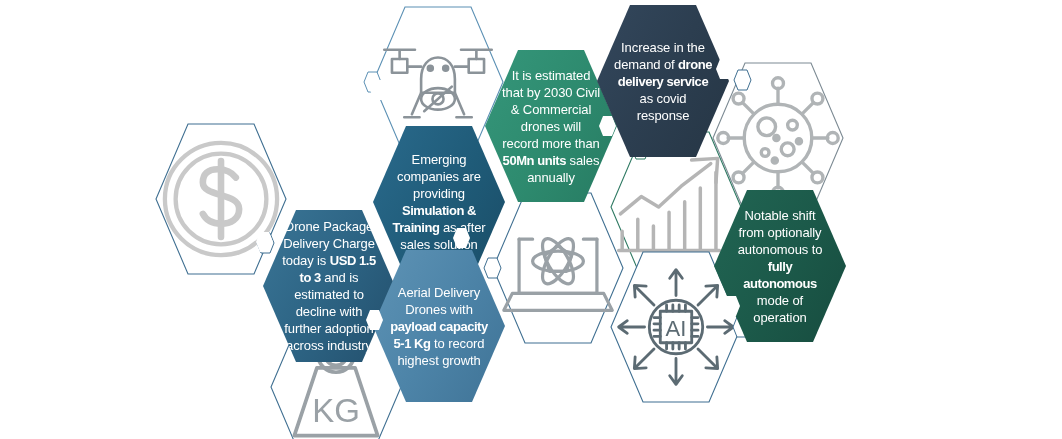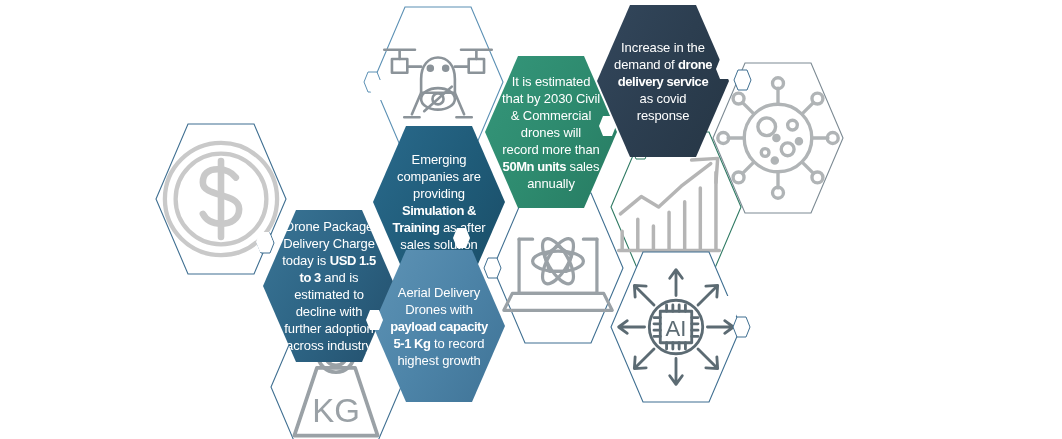--- a/index.html
+++ b/index.html
@@ -275,21 +275,21 @@
     <div class="txt">
       Aerial Delivery Drones with <b>payload capacity 5-1 Kg</b> to record highest growth
     </div>
   </div>
   <div class="badge" style="left:365px;top:309px;">
     <svg viewBox="0 0 19 22">
         <polygon points="5,1 14,1 18,11 14,21 5,21 1,11" fill="#ffffff"></polygon>
       </svg>
   </div>
 
-  <div class="hex text" style="left:485px;top:56px;background:linear-gradient(120deg,#35967a 0%,#2e8b6f 50%,#277b62 100%);">
+  <div class="hex text" style="left:485px;top:50px;background:linear-gradient(120deg,#35967a 0%,#2e8b6f 50%,#277b62 100%);">
     <div class="txt">
       It is estimated that by 2030 Civil &amp; Commercial drones will record more than <b>50Mn units</b> sales annually
     </div>
   </div>
   <div class="badge" style="left:598px;top:115px;">
     <svg viewBox="0 0 19 22">
         <polygon points="5,1 14,1 18,11 14,21 5,21 1,11" fill="#ffffff"></polygon>
       </svg>
   </div>
 
@@ -297,19 +297,24 @@
     <div class="txt">
       Increase in the demand of <b>drone delivery service</b> as covid response
     </div>
   </div>
   <div class="badge" style="left:715px;top:58px;">
     <svg viewBox="0 0 19 22">
         <polygon points="5,1 14,1 18,11 14,21 5,21 1,11" fill="#ffffff"></polygon>
       </svg>
   </div>
 
+  <div class="hex text" style="left:714px;top:190px;background:linear-gradient(120deg,#216553 0%,#1c5a4a 50%,#174c3f 100%);">
+    <div class="txt">
+      Notable shift from optionally autonomous to <b>fully autonomous</b> mode of operation
+    </div>
+  </div>
   <div class="badge" style="left:722px;top:295px;">
     <svg viewBox="0 0 19 22">
         <polygon points="5,1 14,1 18,11 14,21 5,21 1,11" fill="#ffffff"></polygon>
       </svg>
   </div>
 
 </div>
 
 </body></html>

